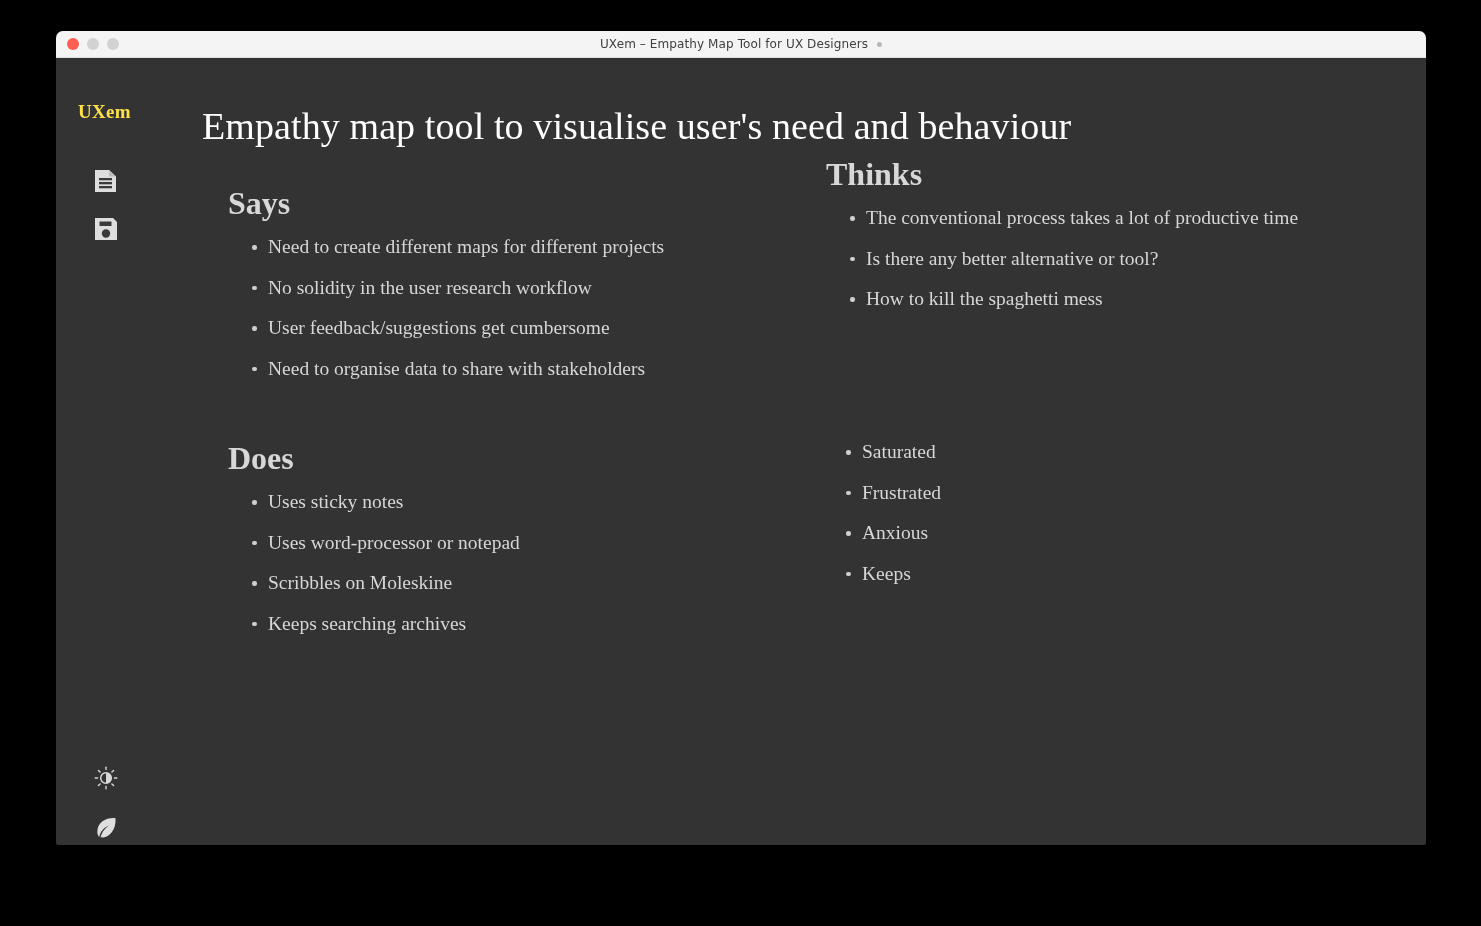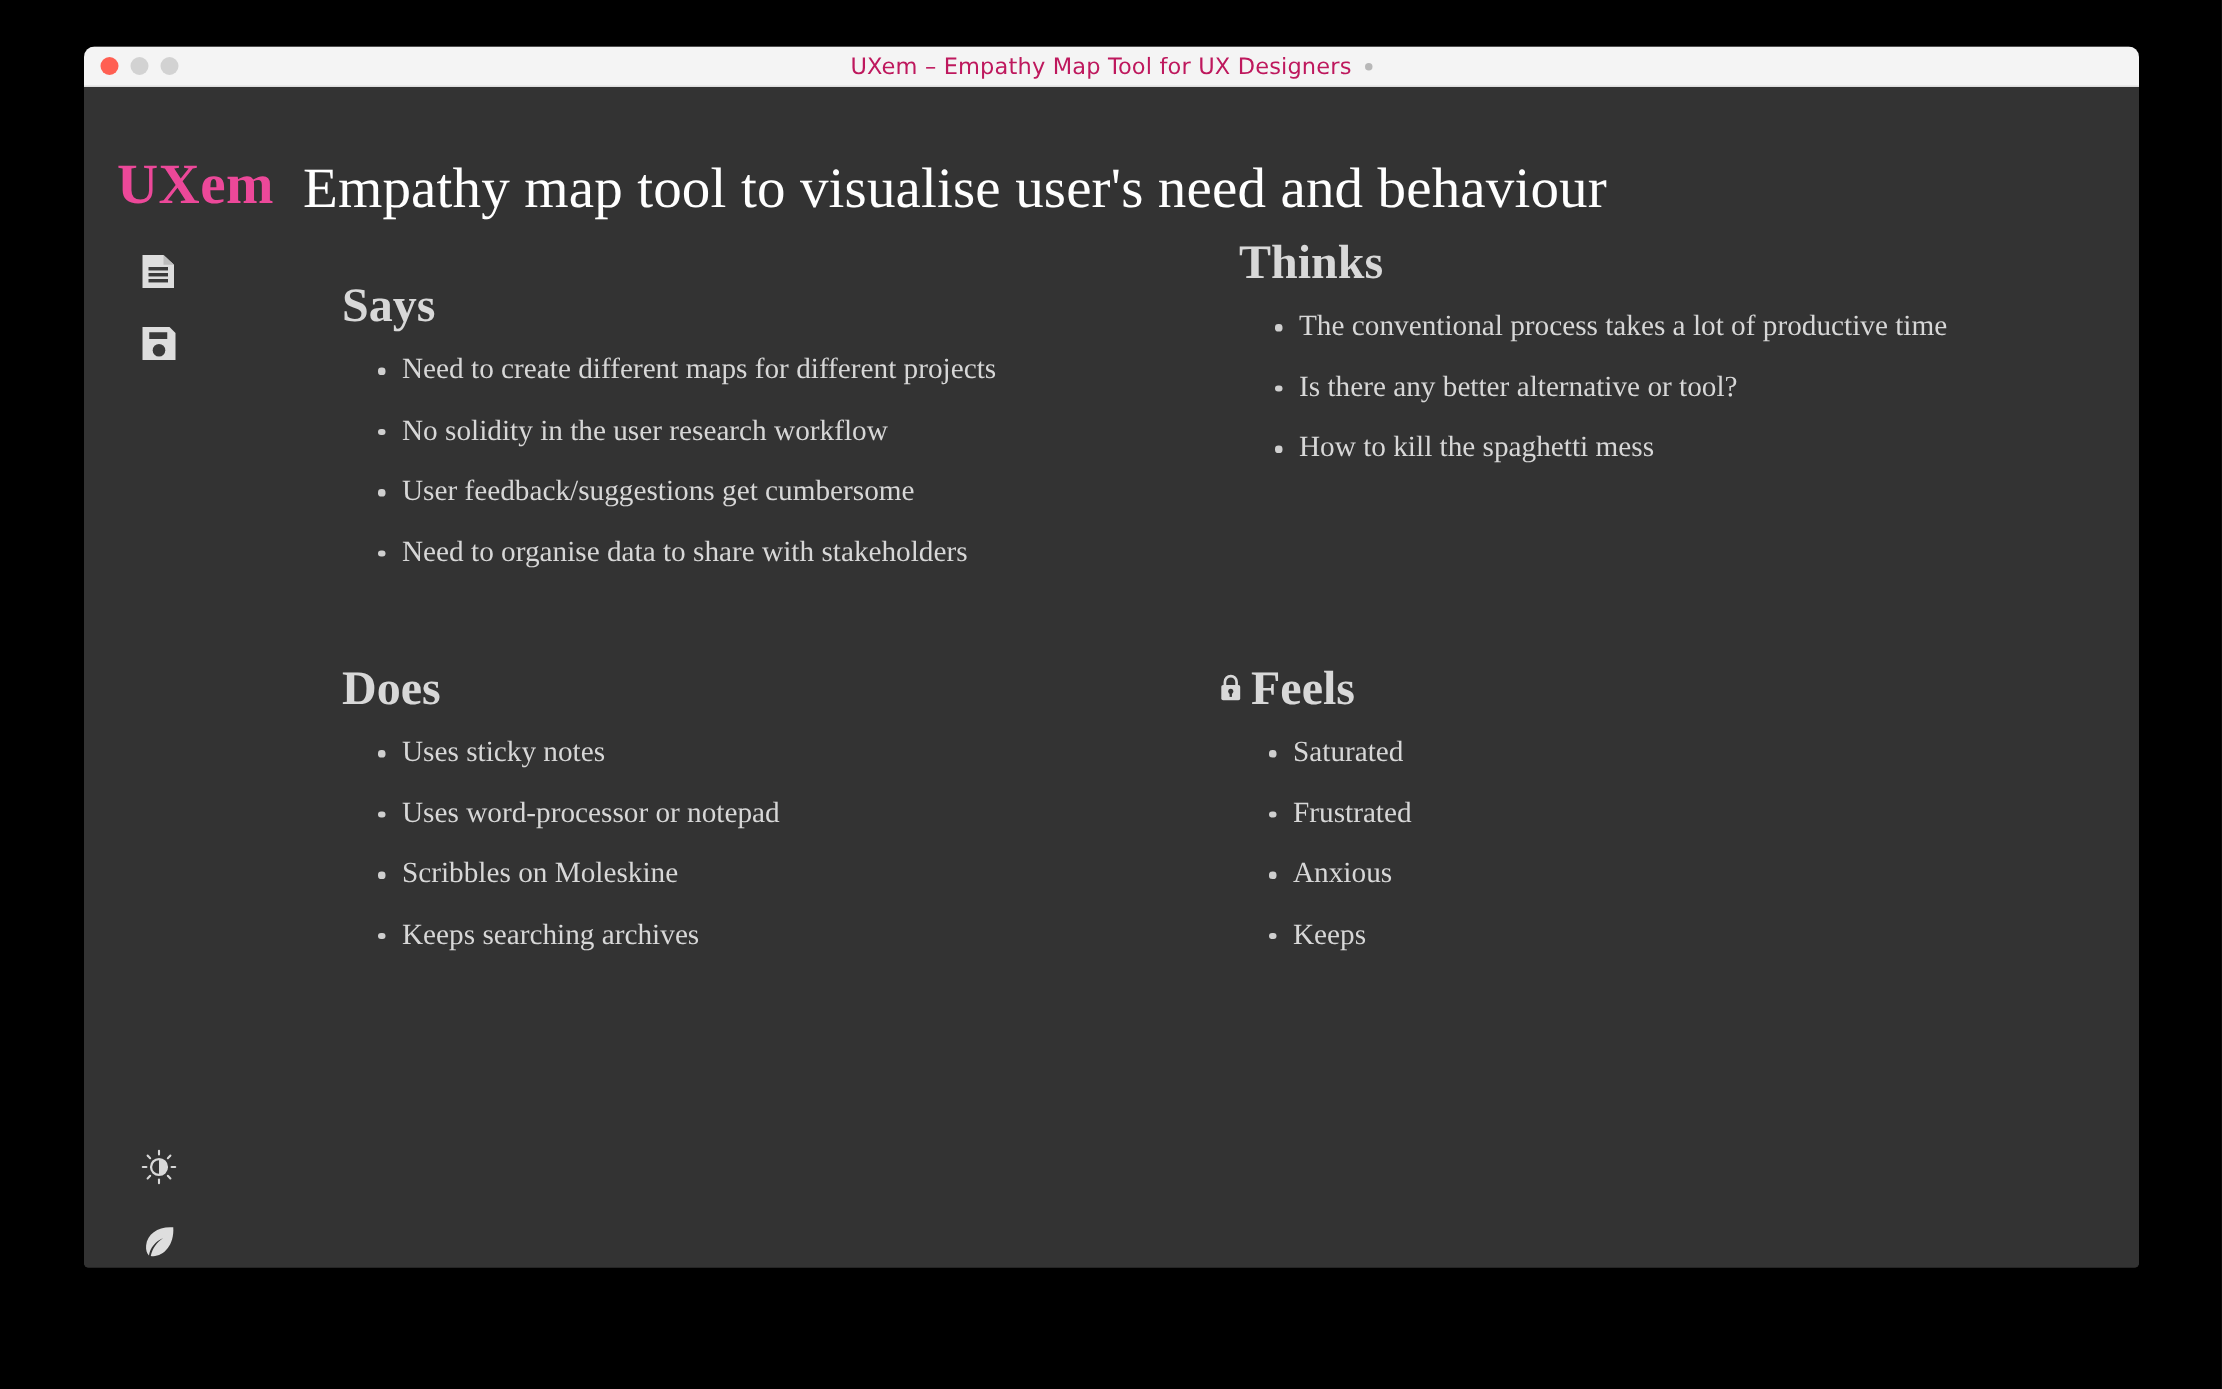--- a/index.html
+++ b/index.html
@@ -56,22 +56,22 @@
   .title-wrap {
     width: 100%;
     text-align: center;
     display: flex;
     align-items: center;
     justify-content: center;
     gap: 9px;
   }
   .window-title {
     font-family: "DejaVu Sans", "Liberation Sans", sans-serif;
-    font-size: 15px;
-    color: #be185d;
+    font-size: 12px;
+    color: #404040;
     letter-spacing: 0.1px;
     white-space: nowrap;
   }
   .title-dot {
     width: 5px;
     height: 5px;
     border-radius: 50%;
     background: #b8b8b8;
     display: inline-block;
   }
@@ -90,22 +90,22 @@
     top: 0;
     width: 146px;
     height: 788px;
   }
   .brand {
     position: absolute;
     left: 22px;
     top: 43px;
     font-family: "Liberation Serif", "DejaVu Serif", serif;
     font-weight: bold;
-    font-size: 38px;
-    color: #ec4899;
+    font-size: 19px;
+    color: #fde047;
     letter-spacing: 0.3px;
   }
   .side-icon {
     position: absolute;
     left: 33px;
     width: 34px;
     height: 34px;
     display: flex;
     align-items: center;
     justify-content: center;
@@ -299,31 +299,20 @@
           </div>
           <ul class="quad-list bold-list">
             <li>Uses sticky notes</li>
             <li>Uses word-processor or notepad</li>
             <li>Scribbles on Moleskine</li>
             <li>Keeps searching archives</li>
           </ul>
         </div>
 
         <div class="quad quad-feels">
-          <div class="quad-head">
-            <span class="lock-slot" title="Locked">
-              <svg width="15" height="19" viewBox="0 0 15 19" aria-hidden="true">
-                <path d="M3.6 8 V5.6 a3.9 3.9 0 0 1 7.8 0 V8" fill="none" stroke="#d8d8d8" stroke-width="1.8"></path>
-                <rect x="1.2" y="7.6" width="12.6" height="10.3" rx="1.2" fill="#d8d8d8"></rect>
-                <circle cx="7.5" cy="11.8" r="1.7" fill="#333333"></circle>
-                <rect x="6.7" y="12" width="1.6" height="3.6" fill="#333333"></rect>
-              </svg>
-            </span>
-            <span>Feels</span>
-          </div>
           <ul class="quad-list light-list">
             <li>Saturated</li>
             <li>Frustrated</li>
             <li>Anxious</li>
             <li>Keeps</li>
           </ul>
         </div>
 
       </div>
     </div>

